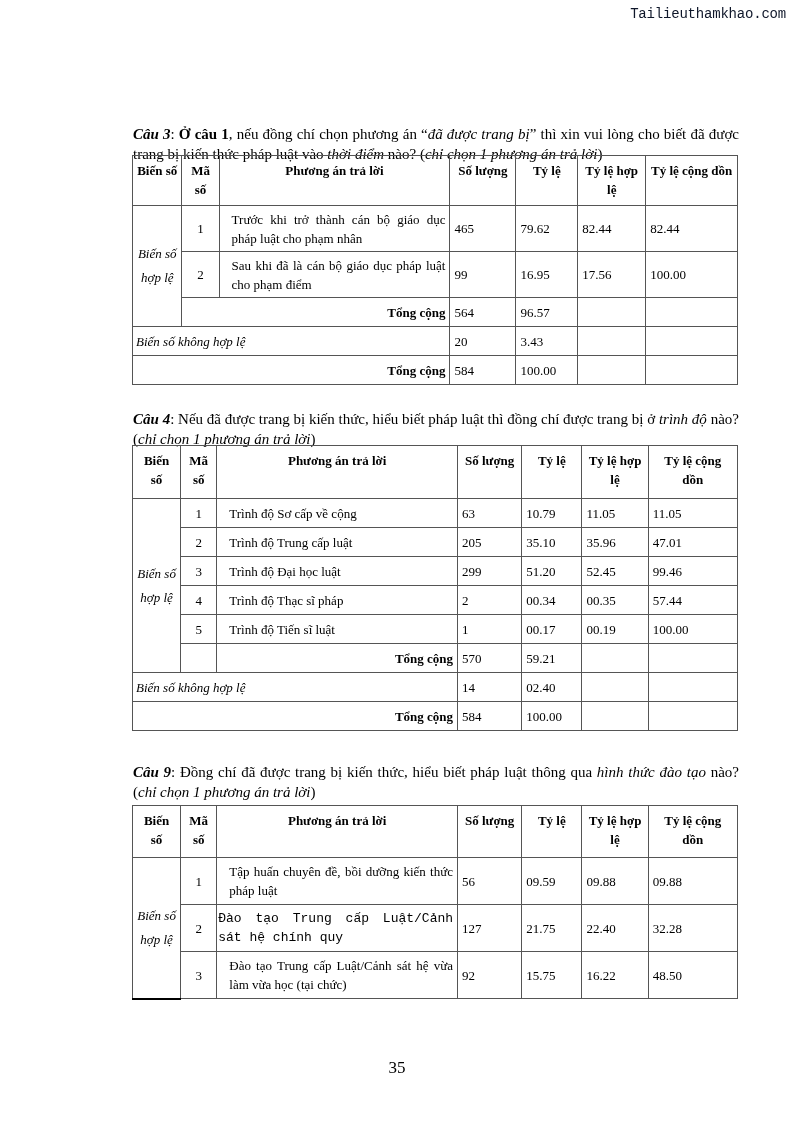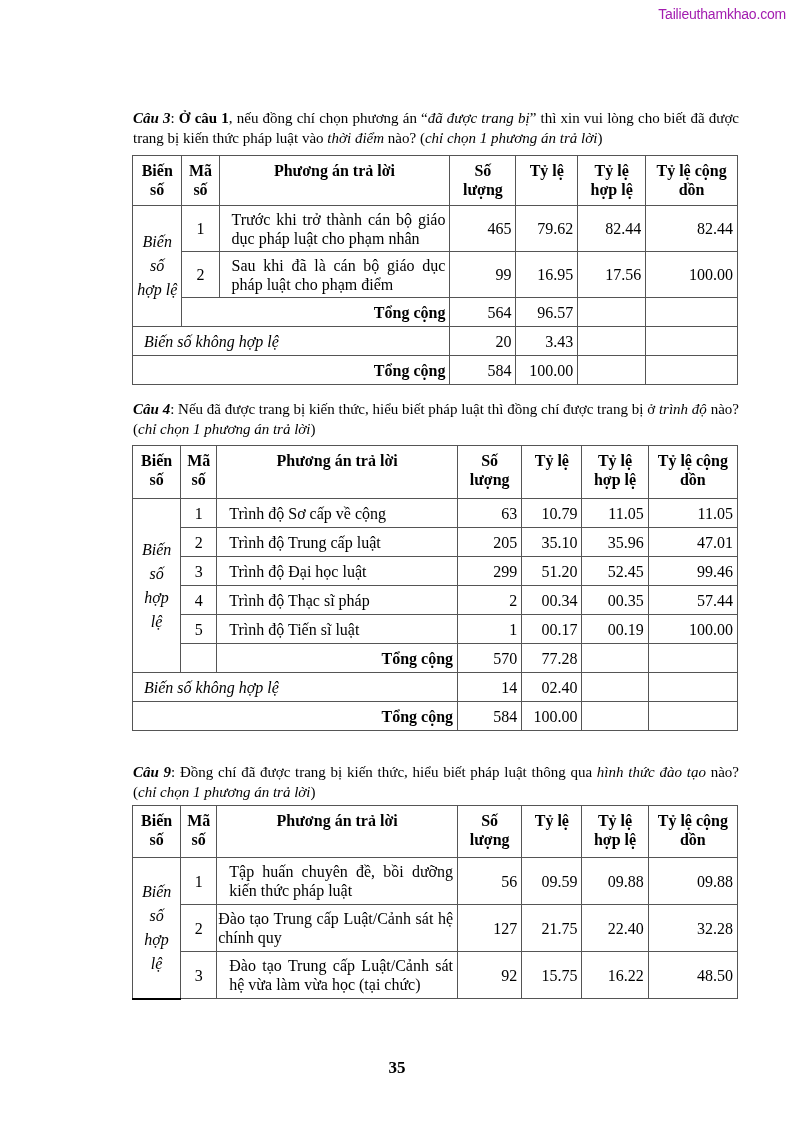--- a/index.html
+++ b/index.html
@@ -3,58 +3,58 @@
 <meta charset="utf-8">
 <style>
   html, body { margin: 0; padding: 0; background: #ffffff; }
   body {
     width: 794px; height: 1123px; position: relative; overflow: hidden;
     font-family: "Liberation Serif", "DejaVu Serif", serif;
     color: #000; font-size: 15px;
   }
   .watermark {
     position: absolute; top: 6px; right: 8px;
-    font-family: Liberation Sans, sans-serif;
-    font-size: 14px; color: #a21caf; letter-spacing: -0.2px;
+    font-family: Liberation Mono, monospace;
+    font-size: 14px; color: #0f172a; letter-spacing: -0.2px;
   }
   .question {
     position: absolute; left: 133px; width: 606px;
     line-height: 20px; font-size: 15px; text-align: justify;
   }
   .question .lbl { font-weight: bold; font-style: italic; }
   .question i { font-style: italic; }
   .question b { font-weight: bold; }
   table {
     position: absolute; left: 132px; width: 606px;
     border-collapse: collapse; table-layout: fixed;
-    font-size: 16px;
+    font-size: 13px;
   }
   td, th {
     border: 1px solid #555; padding: 2px 4px; vertical-align: middle;
     line-height: 19px;
   }
   th { font-weight: bold; text-align: center; vertical-align: top; padding-top: 5px; }
-  td.num { text-align: right; }
+  td.num { }
   td.code { text-align: center; }
   td.opt { text-align: justify; padding-left: 12px; }
   td.grp { font-style: italic; text-align: center; line-height: 24px; }
   td.total { font-weight: bold; text-align: right; }
-  td.invalid { font-style: italic; text-align: left; padding-left: 11px; }
+  td.invalid { font-style: italic; text-align: left; padding-left: 3px; }
   .pagenum {
     position: absolute; top: 1058px; left: 0; width: 794px;
-    text-align: center; font-size: 17px; font-weight: bold;
+    text-align: center; font-size: 17px;
   }
   tr.h30 td { height: 24px; }
 </style>
 </head>
 <body>
 
 <div class="watermark">Tailieuthamkhao.com</div>
 
-<div class="question" style="top:108px;">
+<div class="question" style="top:124px;">
   <span class="lbl">Câu 3</span><span>: </span><b>Ở câu 1</b><span>, nếu đồng chí chọn phương án “</span><i>đã được trang bị</i><span>” thì xin vui lòng cho biết đã được trang bị kiến thức pháp luật vào </span><i>thời điểm</i><span> nào? (</span><i>chỉ chọn 1 phương án trả lời</i><span>)</span>
 </div>
 
 <table style="top:155px;">
   <colgroup>
     <col style="width:48px">
       <col style="width:36px">
       <col style="width:224px">
       <col style="width:64px">
       <col style="width:60px">
@@ -105,21 +105,21 @@
   <tr class="h30">
     <td class="total" colspan="3">Tổng cộng</td>
     <td class="num">584</td>
     <td class="num">100.00</td>
     <td></td>
         <td></td>
   </tr>
 </tbody>
   </table>
 
-<div class="question" style="top:399px;">
+<div class="question" style="top:409px;">
   <span class="lbl">Câu 4</span><span>: Nếu đã được trang bị kiến thức, hiểu biết pháp luật thì đồng chí được trang bị ở </span><i>trình độ</i><span> nào? (</span><i>chỉ chọn 1 phương án trả lời</i><span>)</span>
 </div>
 
 <table style="top:445px;">
   <colgroup>
     <col style="width:48px">
       <col style="width:36px">
       <col style="width:240px">
       <col style="width:64px">
       <col style="width:60px">
@@ -174,21 +174,21 @@
     <td class="opt">Trình độ Tiến sĩ luật</td>
     <td class="num">1</td>
     <td class="num">00.17</td>
     <td class="num">00.19</td>
     <td class="num">100.00</td>
   </tr>
   <tr class="h30">
     <td></td>
     <td class="total">Tổng cộng</td>
     <td class="num">570</td>
-    <td class="num">77.28</td>
+    <td class="num">59.21</td>
     <td></td>
         <td></td>
   </tr>
   <tr class="h30">
     <td class="invalid" colspan="3">Biến số không hợp lệ</td>
     <td class="num">14</td>
     <td class="num">02.40</td>
     <td></td>
         <td></td>
   </tr>
@@ -230,21 +230,21 @@
     <td class="grp" rowspan="3" style="border-bottom:2px solid #000;">Biến số hợp lệ</td>
     <td class="code">1</td>
     <td class="opt">Tập huấn chuyên đề, bồi dưỡng kiến thức pháp luật</td>
     <td class="num">56</td>
     <td class="num">09.59</td>
     <td class="num">09.88</td>
     <td class="num">09.88</td>
   </tr>
   <tr style="height:47px;">
     <td class="code">2</td>
-    <td class="opt" style="padding-left:1px;">Đào tạo Trung cấp Luật/Cảnh sát hệ chính quy</td>
+    <td class="opt" style="padding-left:1px;font-family:Liberation Mono, monospace;">Đào tạo Trung cấp Luật/Cảnh sát hệ chính quy</td>
     <td class="num">127</td>
     <td class="num">21.75</td>
     <td class="num">22.40</td>
     <td class="num">32.28</td>
   </tr>
   <tr style="height:47px;">
     <td class="code">3</td>
     <td class="opt">Đào tạo Trung cấp Luật/Cảnh sát hệ vừa làm vừa học (tại chức)</td>
     <td class="num">92</td>
     <td class="num">15.75</td>

